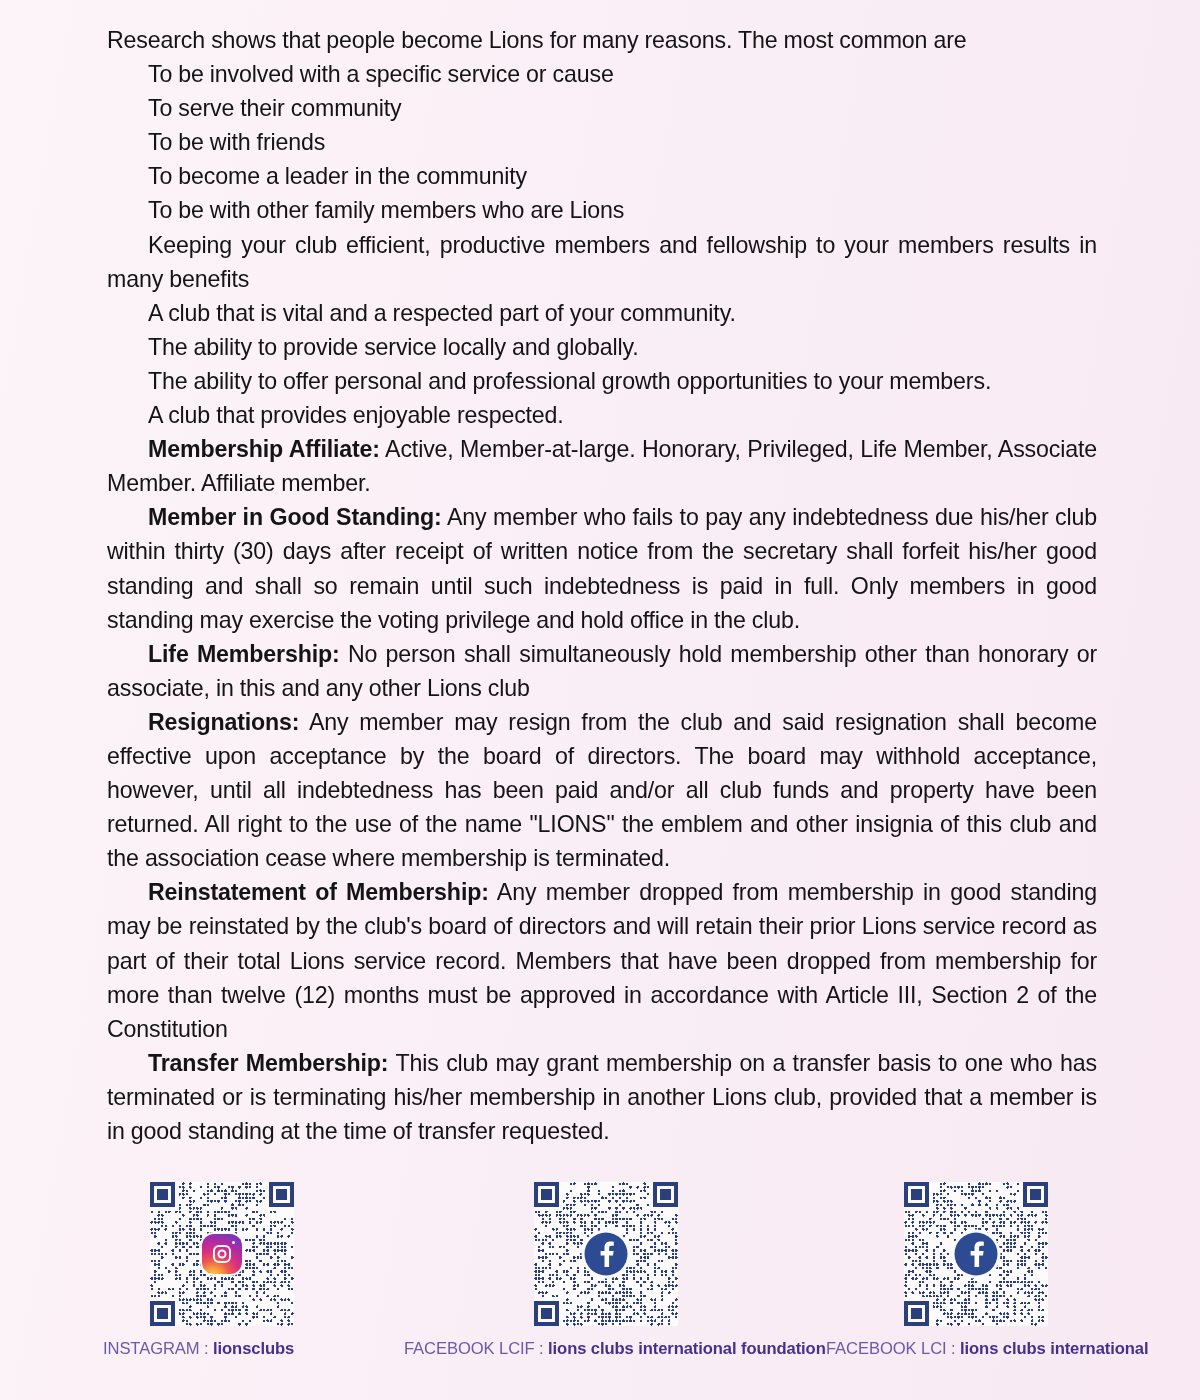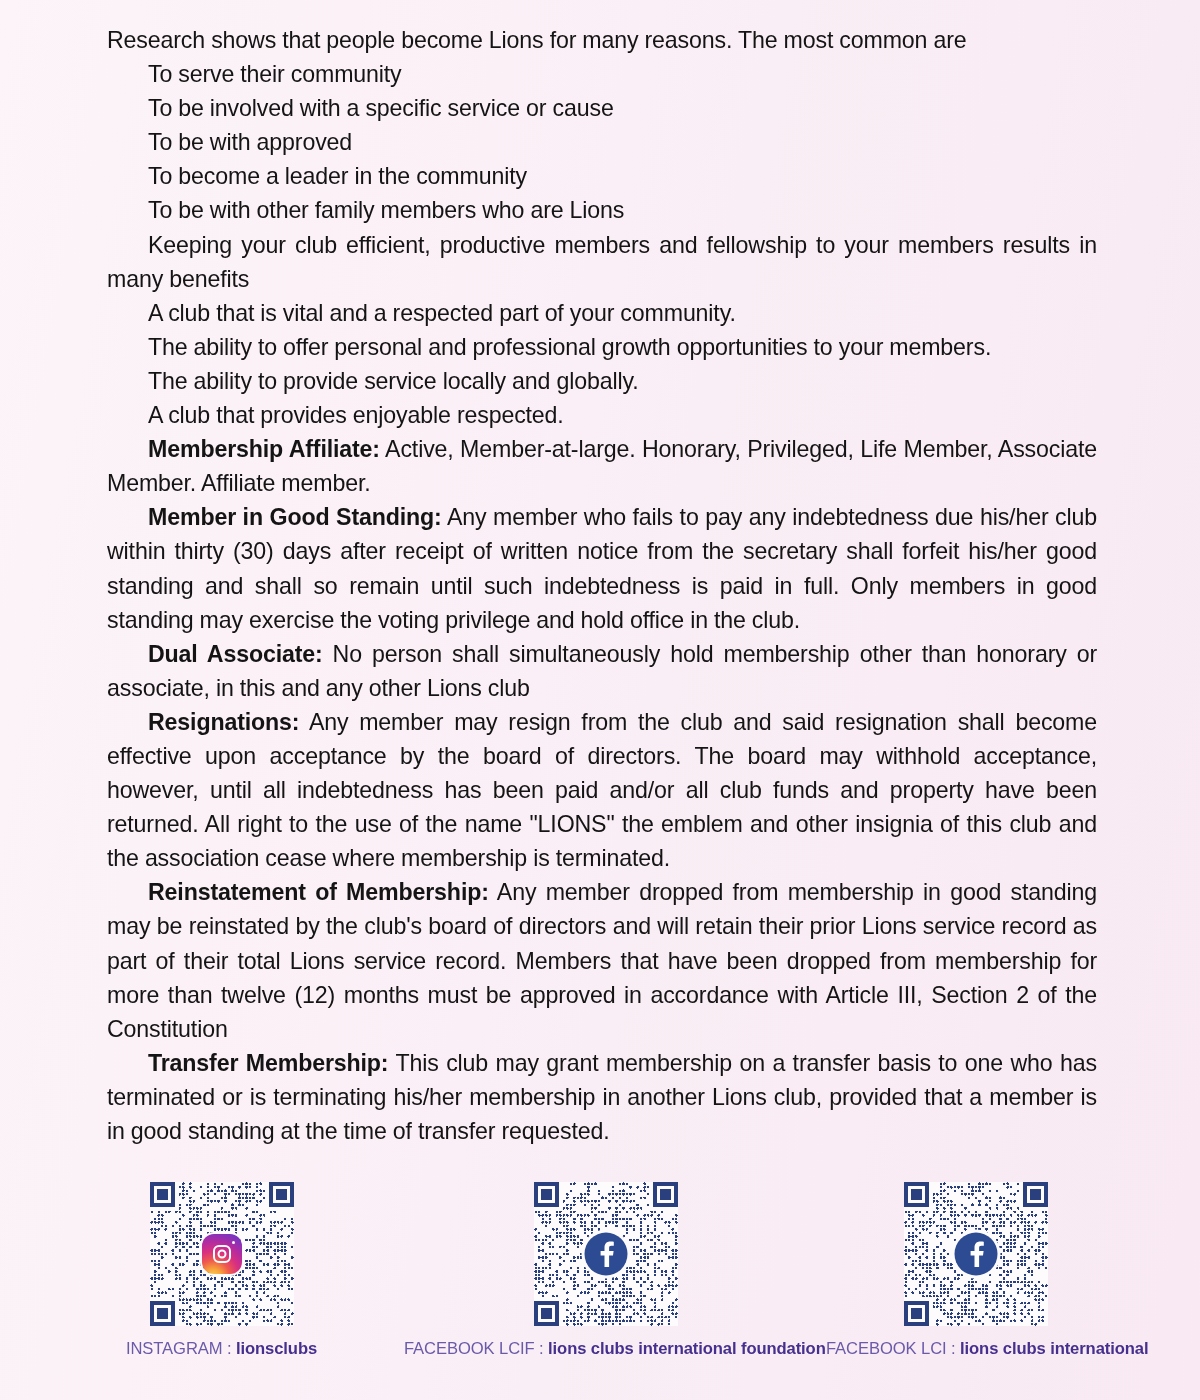--- a/index.html
+++ b/index.html
@@ -61,21 +61,21 @@
   .qr-row {
     position: absolute;
     left: 0;
     top: 1182px;
     width: 1200px;
     height: 210px;
   }
   .qr-block {
     position: absolute;
     top: 0;
-    text-align: center;
+    text-align: left;
   }
   .qr-block.b1 { left: 103px; width: 237px; }
   .qr-block.b2 { left: 404px; width: 403px; }
   .qr-block.b3 { left: 826px; width: 300px; }
 
   .qr-img {
     position: relative;
     width: 144px;
     height: 144px;
     margin: 0 auto;
@@ -147,38 +147,38 @@
 </style>
 </head>
 <body>
 
 <div class="page">
 
   <div class="doc-body">
 
     <p class="para flush">Research shows that people become Lions for many reasons. The most common are</p>
 
+    <p class="line">To be involved with a specific service or cause</p>
     <p class="line">To serve their community</p>
-    <p class="line">To be involved with a specific service or cause</p>
-    <p class="line">To be with approved</p>
+    <p class="line">To be with friends</p>
     <p class="line">To become a leader in the community</p>
     <p class="line">To be with other family members who are Lions</p>
 
     <p class="para indent">Keeping your club efficient, productive members and fellowship to your members results in many benefits</p>
 
     <p class="line">A club that is vital and a respected part of your community.</p>
+    <p class="line">The ability to provide service locally and globally.</p>
     <p class="line">The ability to offer personal and professional growth opportunities to your members.</p>
-    <p class="line">The ability to provide service locally and globally.</p>
     <p class="line">A club that provides enjoyable respected.</p>
 
     <p class="para indent"><b>Membership Affiliate:</b><span> Active, Member-at-large. Honorary, Privileged, Life Member, Associate Member. Affiliate member.</span></p>
 
     <p class="para indent"><b>Member in Good Standing:</b><span> Any member who fails to pay any indebtedness due his/her club within thirty (30) days after receipt of written notice from the secretary shall forfeit his/her good standing and shall so remain until such indebtedness is paid in full. Only members in good standing may exercise the voting privilege and hold office in the club.</span></p>
 
-    <p class="para indent"><b>Dual Associate:</b><span> No person shall simultaneously hold membership other than honorary or associate, in this and any other Lions club</span></p>
+    <p class="para indent"><b>Life Membership:</b><span> No person shall simultaneously hold membership other than honorary or associate, in this and any other Lions club</span></p>
 
     <p class="para indent"><b>Resignations:</b><span> Any member may resign from the club and said resignation shall become effective upon acceptance by the board of directors. The board may withhold acceptance, however, until all indebtedness has been paid and/or all club funds and property have been returned. All right to the use of the name "LIONS" the emblem and other insignia of this club and the association cease where membership is terminated.</span></p>
 
     <p class="para indent"><b>Reinstatement of Membership:</b><span> Any member dropped from membership in good standing may be reinstated by the club's board of directors and will retain their prior Lions service record as part of their total Lions service record. Members that have been dropped from membership for more than twelve (12) months must be approved in accordance with Article III, Section 2 of the Constitution</span></p>
 
     <p class="para indent"><b>Transfer Membership:</b><span> This club may grant membership on a transfer basis to one who has terminated or is terminating his/her membership in another Lions club, provided that a member is in good standing at the time of transfer requested.</span></p>
 
   </div>
 
   <div class="qr-row">

